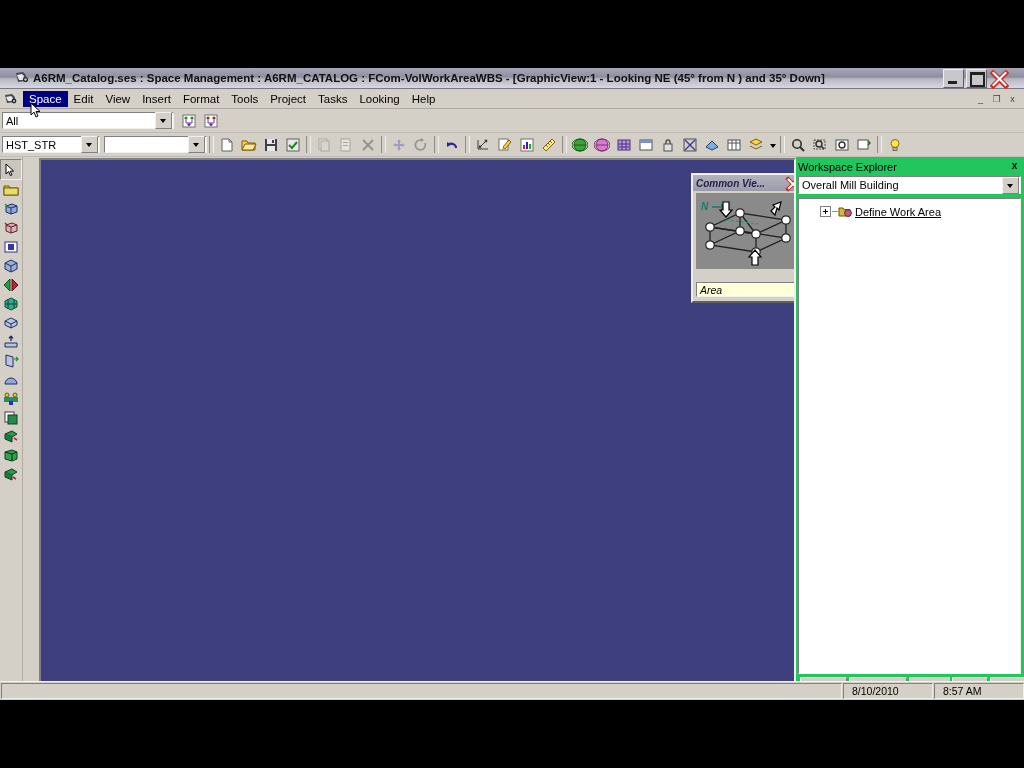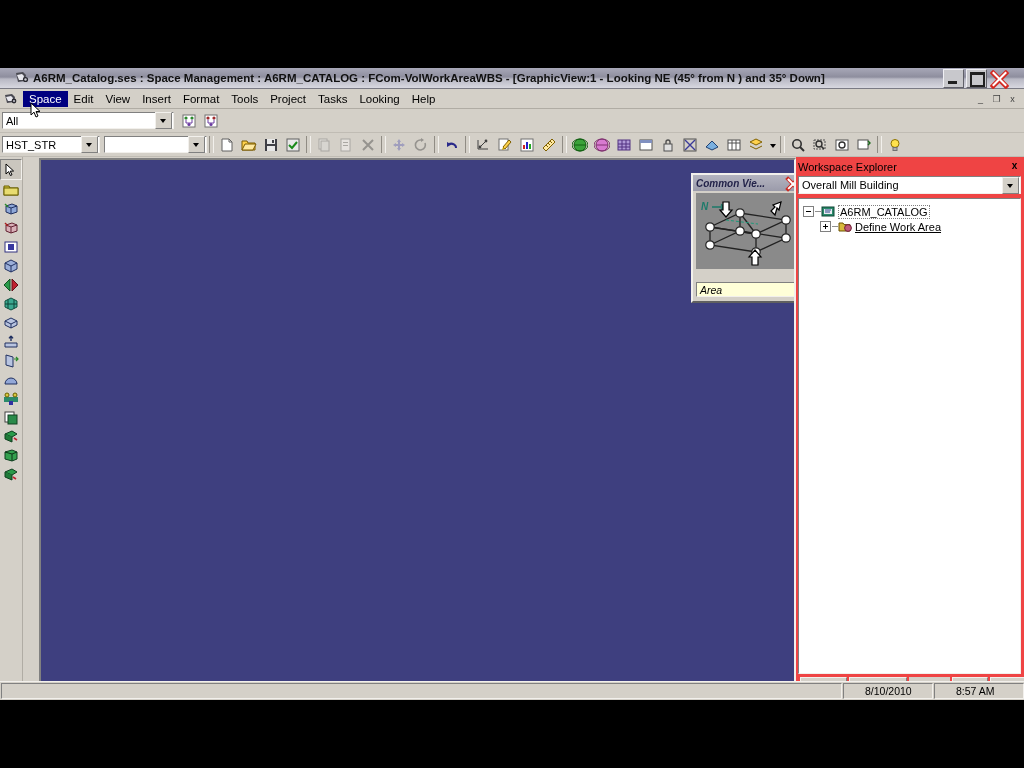--- a/index.html
+++ b/index.html
@@ -246,21 +246,21 @@
     color: #000;
     padding-left: 3px;
     line-height: 15px;
     box-sizing: border-box;
   }
 
   
   .explorer {
     width: 228px;
     flex: 0 0 auto;
-    background: #ef4444;
+    background: #22c55e;
     display: flex; flex-direction: column;
     padding: 2px 3px 0 2px;
     box-sizing: border-box;
   }
   .exp-header {
     display: flex; align-items: center;
     height: 15px;
     margin-bottom: 2px;
   }
   .exp-header .t { font-size: 11px; color: #000; flex: 1 1 auto; }
@@ -328,21 +328,21 @@
     background: #d4d0c8;
     display: flex;
     align-items: stretch;
     border-top: 1px solid #f2f0ec;
   }
   .sb-cell {
     border: 1px solid;
     border-color: #808080 #f2f0ec #f2f0ec #808080;
     font-size: 10.5px;
     color: #000;
-    padding-left: 21px;
+    padding-left: 8px;
     line-height: 14px;
     box-sizing: border-box;
     margin: 1px 0 1px 1px;
   }
   .sb-main { flex: 1 1 auto; }
   .sb-small { width: 90px; flex: 0 0 auto; }
 
   
   .cursor {
     position: absolute;
@@ -806,32 +806,20 @@
         <span class="t">Workspace Explorer</span>
         <span class="exp-close">x</span>
       </div>
 
       <div class="combo exp-combo">
         <span class="val">Overall Mill Building</span>
         <span class="arrow"></span>
       </div>
 
       <div class="tree">
-        <div class="tnode">
-          <span class="tbox"></span>
-          <span class="tline"></span>
-          <span class="ticon">
-            <svg width="15" height="13" viewBox="0 0 15 13">
-                <rect x="1" y="2" width="12" height="9" fill="#2a8a6a" stroke="#0d4434"></rect>
-                <rect x="3" y="4" width="8" height="5" fill="#e8e8f0"></rect>
-                <path d="M4 5 H10 M4 7 H9" stroke="#2a4a8a"></path>
-              </svg>
-          </span>
-          <span class="tlabel dotted">A6RM_CATALOG</span>
-        </div>
         <div class="tnode child">
           <span class="tbox plus"></span>
           <span class="tline"></span>
           <span class="ticon">
             <svg width="15" height="13" viewBox="0 0 15 13">
                 <path d="M1 3 H5 L6 4.6 H12 V11 H1 Z" fill="#d8b83c" stroke="#6a5000"></path>
                 <circle cx="10" cy="8" r="3.4" fill="#c05a7a" stroke="#702038"></circle>
               </svg>
           </span>
           <span class="tlabel">Define Work Area</span>

